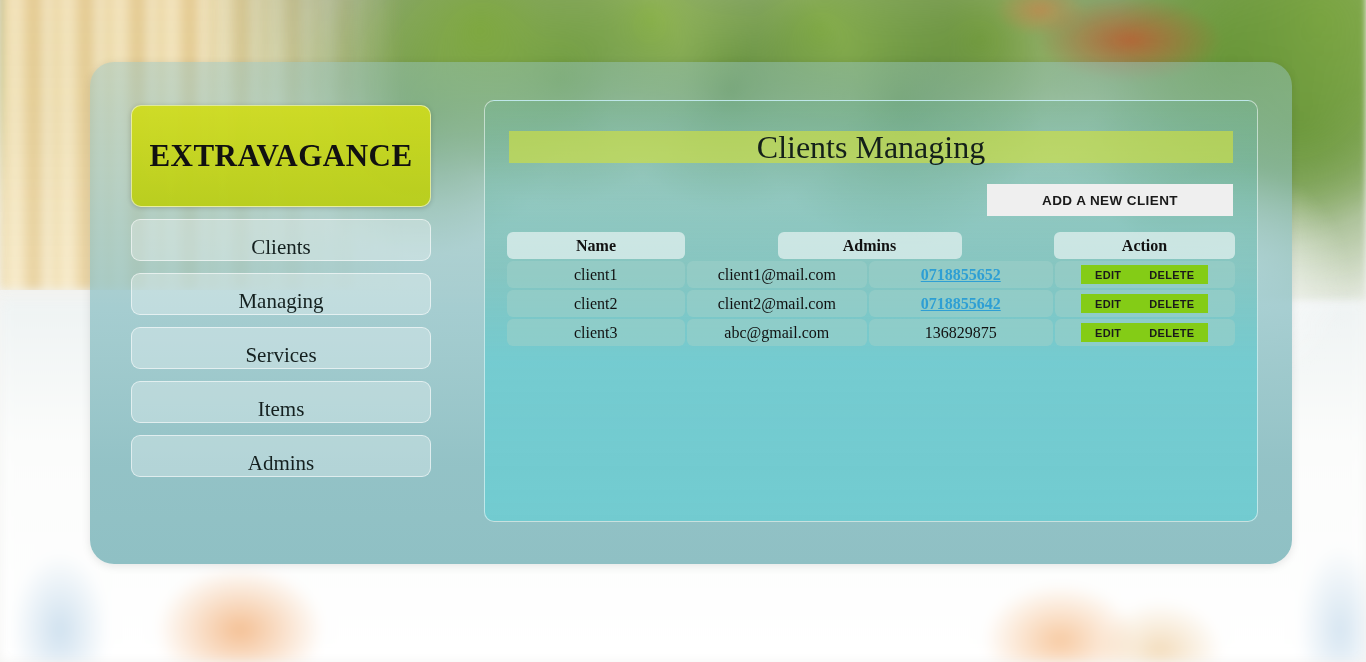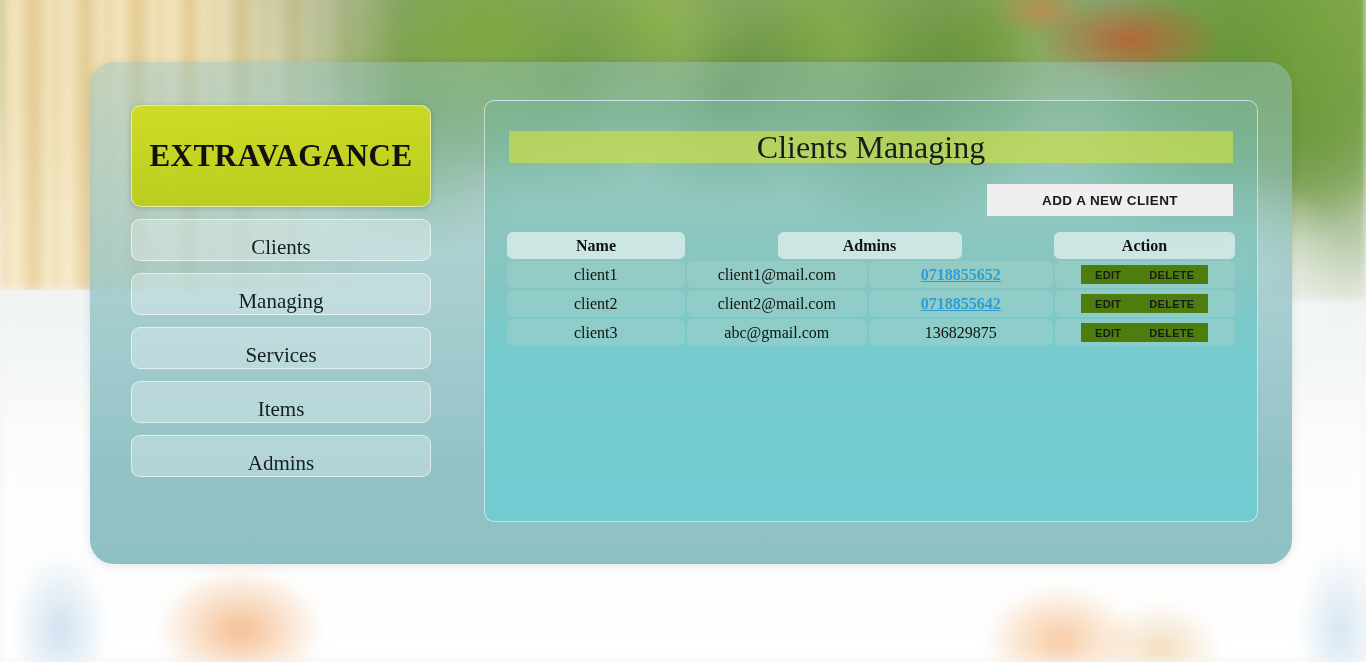--- a/index.html
+++ b/index.html
@@ -185,21 +185,21 @@
     background: #f1f1f1;
     height: 19px;
     align-items: center;
   }
   .action-btn {
     font-family: "Liberation Sans", sans-serif;
     font-weight: bold;
     font-size: 11px;
     letter-spacing: 0.3px;
     color: #1a1a1a;
-    background: #4d7c0f;
+    background: #84cc16;
     border: none;
     padding: 0 14px;
     height: 19px;
     cursor: pointer;
   }
 </style>
 </head>
 <body>
 
 <div id="bg">

